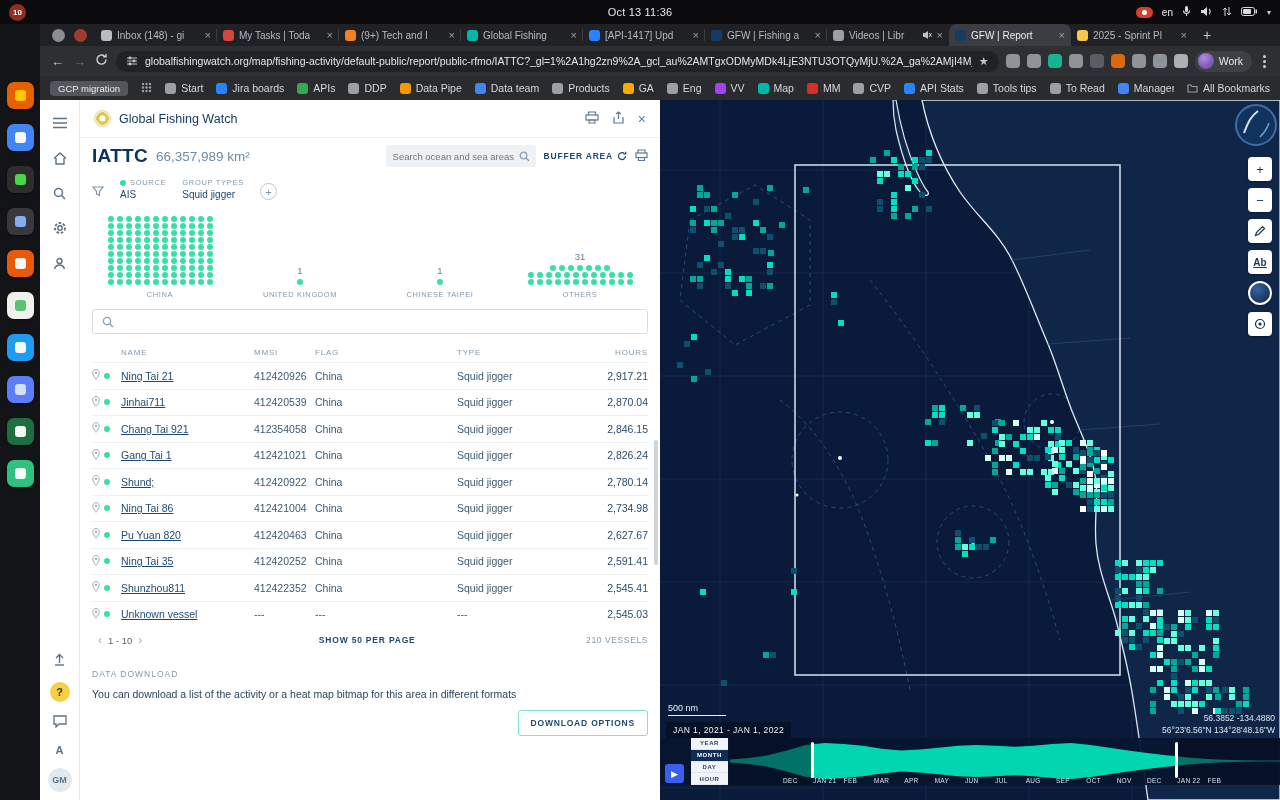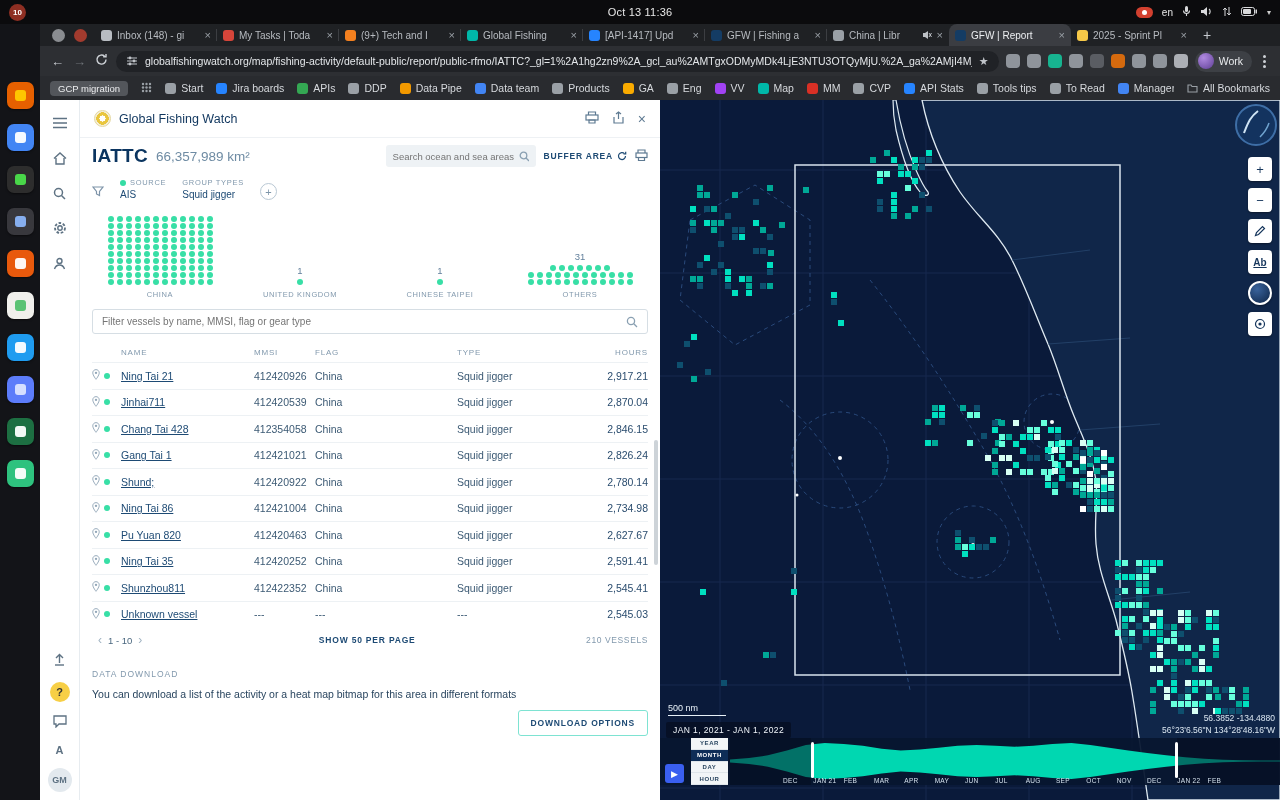--- a/index.html
+++ b/index.html
@@ -243,21 +243,21 @@
           <span class="tab-title">[API-1417] Upd</span>
           <span class="tab-close">×</span>
         </div>
         <div class="tab">
           <span class="favicon" style="background: rgb(20, 60, 100);"></span>
           <span class="tab-title">GFW | Fishing a</span>
           <span class="tab-close">×</span>
         </div>
         <div class="tab">
           <span class="favicon" style="background: rgb(154, 160, 166);"></span>
-          <span class="tab-title">China | Libr</span>
+          <span class="tab-title">Videos | Libr</span>
           <span class="mute">
             <svg width="10" height="10" viewBox="0 0 10 10">
               <path d="M1 3h2l3-2v8L3 7H1z" fill="#bdc1c6"></path>
               <path d="M7 3l2.5 4M9.5 3L7 7" stroke="#bdc1c6" stroke-width="1"></path>
             </svg>
           </span>
           <span class="tab-close">×</span>
         </div>
         <div class="tab active">
           <span class="favicon" style="background: rgb(20, 60, 100);"></span>
@@ -709,21 +709,20 @@
               <span class="dot"></span>
               <span class="dot"></span>
               <span class="dot"></span>
               <span class="dot"></span>
             </div>
           </div>
           <div class="flag-label">OTHERS</div>
         </div>
       </div>
     <div class="vfilter">
-      <input placeholder="Filter vessels by name, MMSI, flag or gear type" style="">
       <svg width="12" height="12">
           <circle cx="5" cy="5" r="3.6" fill="none" stroke="#8aa0b2" stroke-width="1.3"></circle>
           <path d="M7.8 7.8L11 11" stroke="#8aa0b2" stroke-width="1.3"></path>
         </svg>
     </div>
     <div class="vtable">
       <div class="thead">
         <span></span>
         <span>NAME</span>
         <span>MMSI</span>
@@ -761,21 +760,21 @@
             <span class="c-hours">2,870.04</span>
           </div>
           <div class="trow">
             <span class="c-icons">
               <span><svg width="8" height="11" viewBox="0 0 10 14">
                   <path d="M5 .8C2.7.8.9 2.6.9 4.9c0 3.2 4.1 8.2 4.1 8.2s4.1-5 4.1-8.2C9.1 2.6 7.3.8 5 .8z" fill="none" stroke="#93a7b8" stroke-width="1.2"></path>
                   <circle cx="5" cy="4.9" r="1.5" fill="#93a7b8"></circle>
                 </svg></span>
               <span class="rowdot"></span>
             </span>
-            <span class="c-name"><a>Chang Tai 428</a></span>
+            <span class="c-name"><a>Chang Tai 921</a></span>
             <span class="c-mmsi">412354058</span>
             <span class="c-flag">China</span>
             <span class="c-type">Squid jigger</span>
             <span class="c-hours">2,846.15</span>
           </div>
           <div class="trow">
             <span class="c-icons">
               <span><svg width="8" height="11" viewBox="0 0 10 14">
                   <path d="M5 .8C2.7.8.9 2.6.9 4.9c0 3.2 4.1 8.2 4.1 8.2s4.1-5 4.1-8.2C9.1 2.6 7.3.8 5 .8z" fill="none" stroke="#93a7b8" stroke-width="1.2"></path>
                   <circle cx="5" cy="4.9" r="1.5" fill="#93a7b8"></circle>

